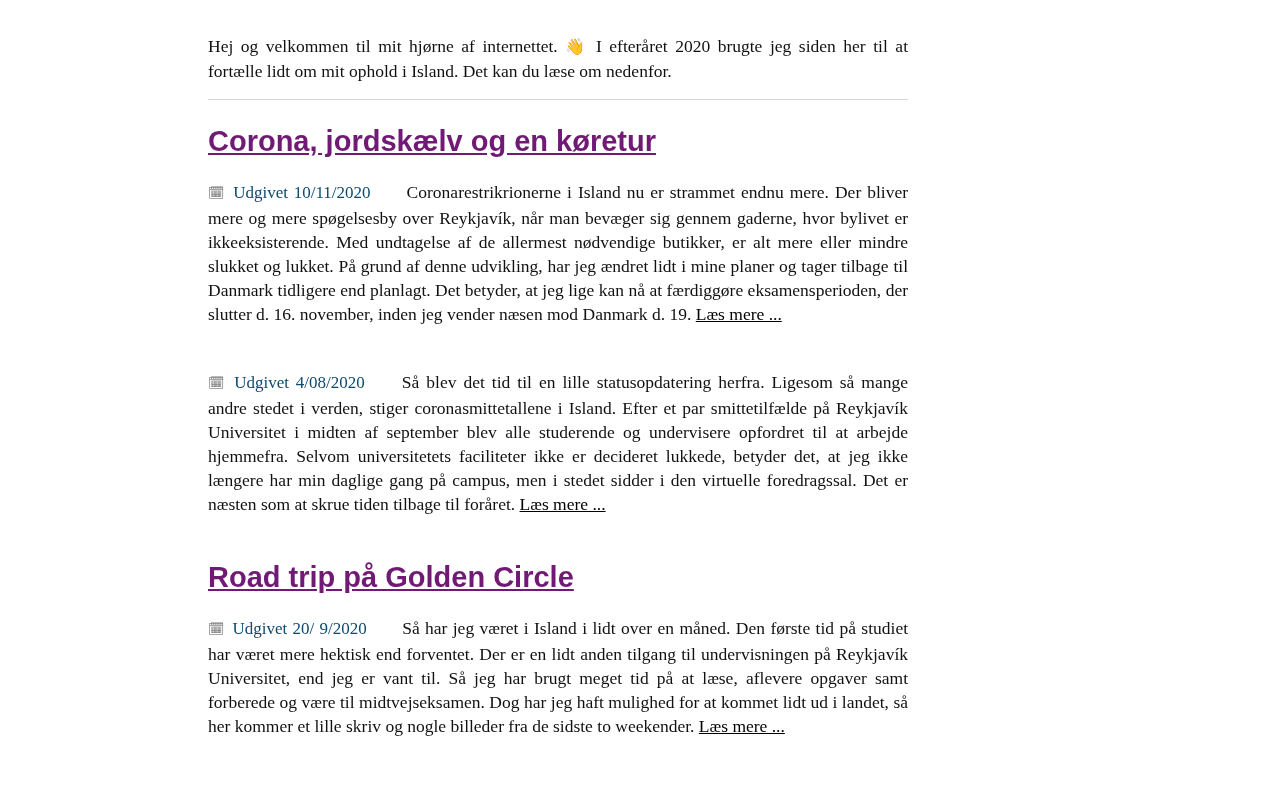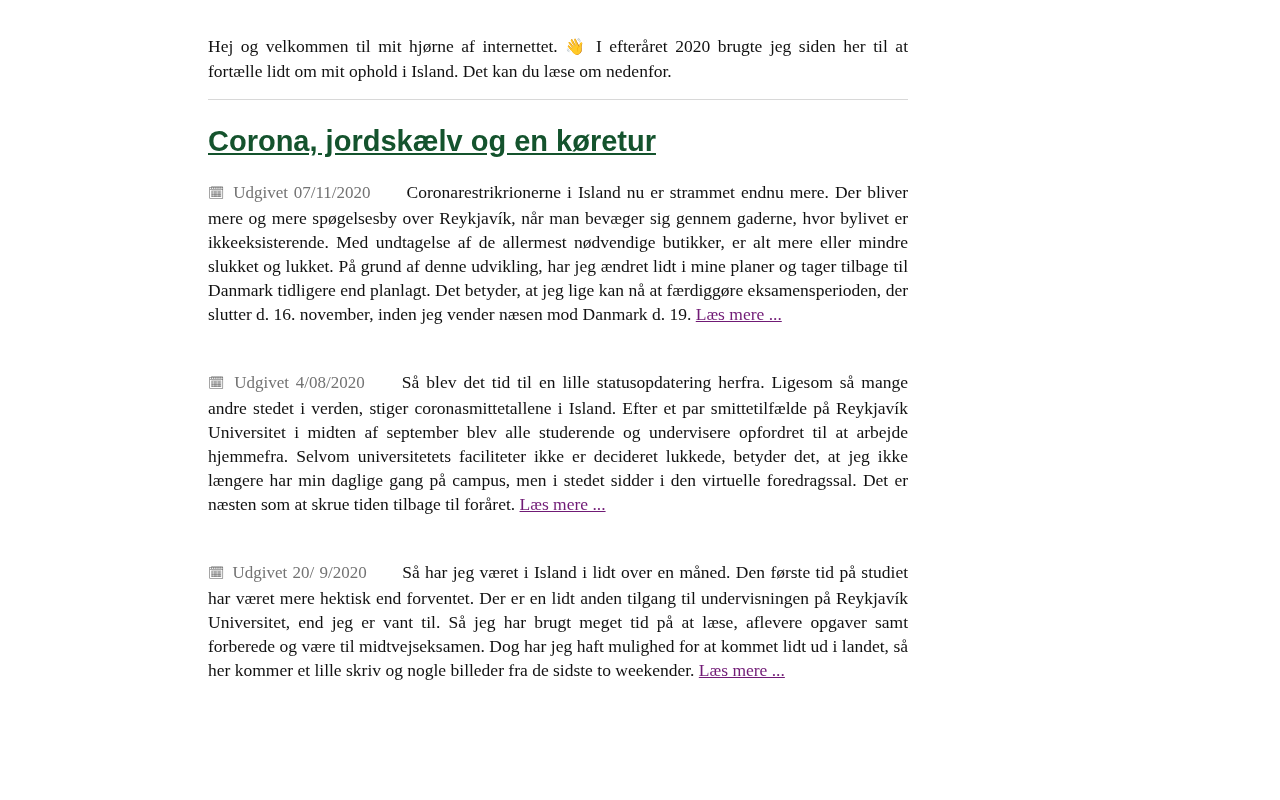--- a/index.html
+++ b/index.html
@@ -44,21 +44,21 @@
     margin-bottom: 44px;
   }
   .post-title {
     font-family: "Liberation Sans", sans-serif;
     font-size: 29px;
     line-height: 34px;
     font-weight: bold;
     margin: 0 0 22px 0;
   }
   .post-title a {
-    color: #14532d;
+    color: #701a75;
     text-decoration: underline;
   }
   .post-body {
     font-size: 17.5px;
     line-height: 24px;
     text-align: justify;
     margin: 0;
     color: #111111;
   }
   .meta {
@@ -68,28 +68,28 @@
   .cal-icon {
     font-family: "DejaVu Sans", sans-serif;
     font-size: 13px;
     color: #555555;
     margin-right: 7px;
     position: relative;
     top: -1px;
   }
   .meta-text {
     font-size: 17px;
-    color: #737373;
+    color: #0c4a6e;
   }
   .gap {
     display: inline-block;
     width: 30px;
   }
   .read-more {
-    color: #701a75;
+    color: #000000;
     text-decoration: underline;
   }
 </style>
 </head>
 <body>
 
 <div class="page">
   <div class="content">
 
     <p class="intro">
@@ -99,36 +99,39 @@
     </p>
 
     <hr class="divider">
 
     <article class="post">
       <h2 class="post-title">
         <a href="#">Corona, jordskælv og en køretur</a>
       </h2>
       <p class="post-body">
         <span class="meta">
-          <span class="cal-icon">🗓</span><span class="meta-text">Udgivet</span><span class="meta-text"> </span><span class="meta-text">07/11/2020</span>
+          <span class="cal-icon">🗓</span><span class="meta-text">Udgivet</span><span class="meta-text"> </span><span class="meta-text">10/11/2020</span>
         </span><span class="gap"></span><span>Coronarestrikrionerne i Island nu er strammet endnu mere. Der bliver mere og mere spøgelsesby over Reykjavík, når man bevæger sig gennem gaderne, hvor bylivet er ikkeeksisterende. Med undtagelse af de allermest nødvendige butikker, er alt mere eller mindre slukket og lukket. På grund af denne udvikling, har jeg ændret lidt i mine planer og tager tilbage til Danmark tidligere end planlagt. Det betyder, at jeg lige kan nå at færdiggøre eksamensperioden, der slutter d. 16. november, inden jeg vender næsen mod Danmark d. 19.</span>
         <a class="read-more" href="#">Læs mere ...</a>
       </p>
     </article>
 
     <article class="post">
       <p class="post-body">
         <span class="meta">
           <span class="cal-icon">🗓</span><span class="meta-text">Udgivet</span><span class="meta-text"> </span><span class="meta-text">4/08/2020</span>
         </span><span class="gap"></span><span>Så blev det tid til en lille statusopdatering herfra. Ligesom så mange andre stedet i verden, stiger coronasmittetallene i Island. Efter et par smittetilfælde på Reykjavík Universitet i midten af september blev alle studerende og undervisere opfordret til at arbejde hjemmefra. Selvom universitetets faciliteter ikke er decideret lukkede, betyder det, at jeg ikke længere har min daglige gang på campus, men i stedet sidder i den virtuelle foredragssal. Det er næsten som at skrue tiden tilbage til foråret.</span>
         <a class="read-more" href="#">Læs mere ...</a>
       </p>
     </article>
 
     <article class="post">
+      <h2 class="post-title">
+        <a href="#">Road trip på Golden Circle</a>
+      </h2>
       <p class="post-body">
         <span class="meta">
           <span class="cal-icon">🗓</span><span class="meta-text">Udgivet</span><span class="meta-text"> </span><span class="meta-text">20/ 9/2020</span>
         </span><span class="gap"></span><span>Så har jeg været i Island i lidt over en måned. Den første tid på studiet har været mere hektisk end forventet. Der er en lidt anden tilgang til undervisningen på Reykjavík Universitet, end jeg er vant til. Så jeg har brugt meget tid på at læse, aflevere opgaver samt forberede og være til midtvejseksamen. Dog har jeg haft mulighed for at kommet lidt ud i landet, så her kommer et lille skriv og nogle billeder fra de sidste to weekender.</span>
         <a class="read-more" href="#">Læs mere ...</a>
       </p>
     </article>
 
   </div>
 </div>

